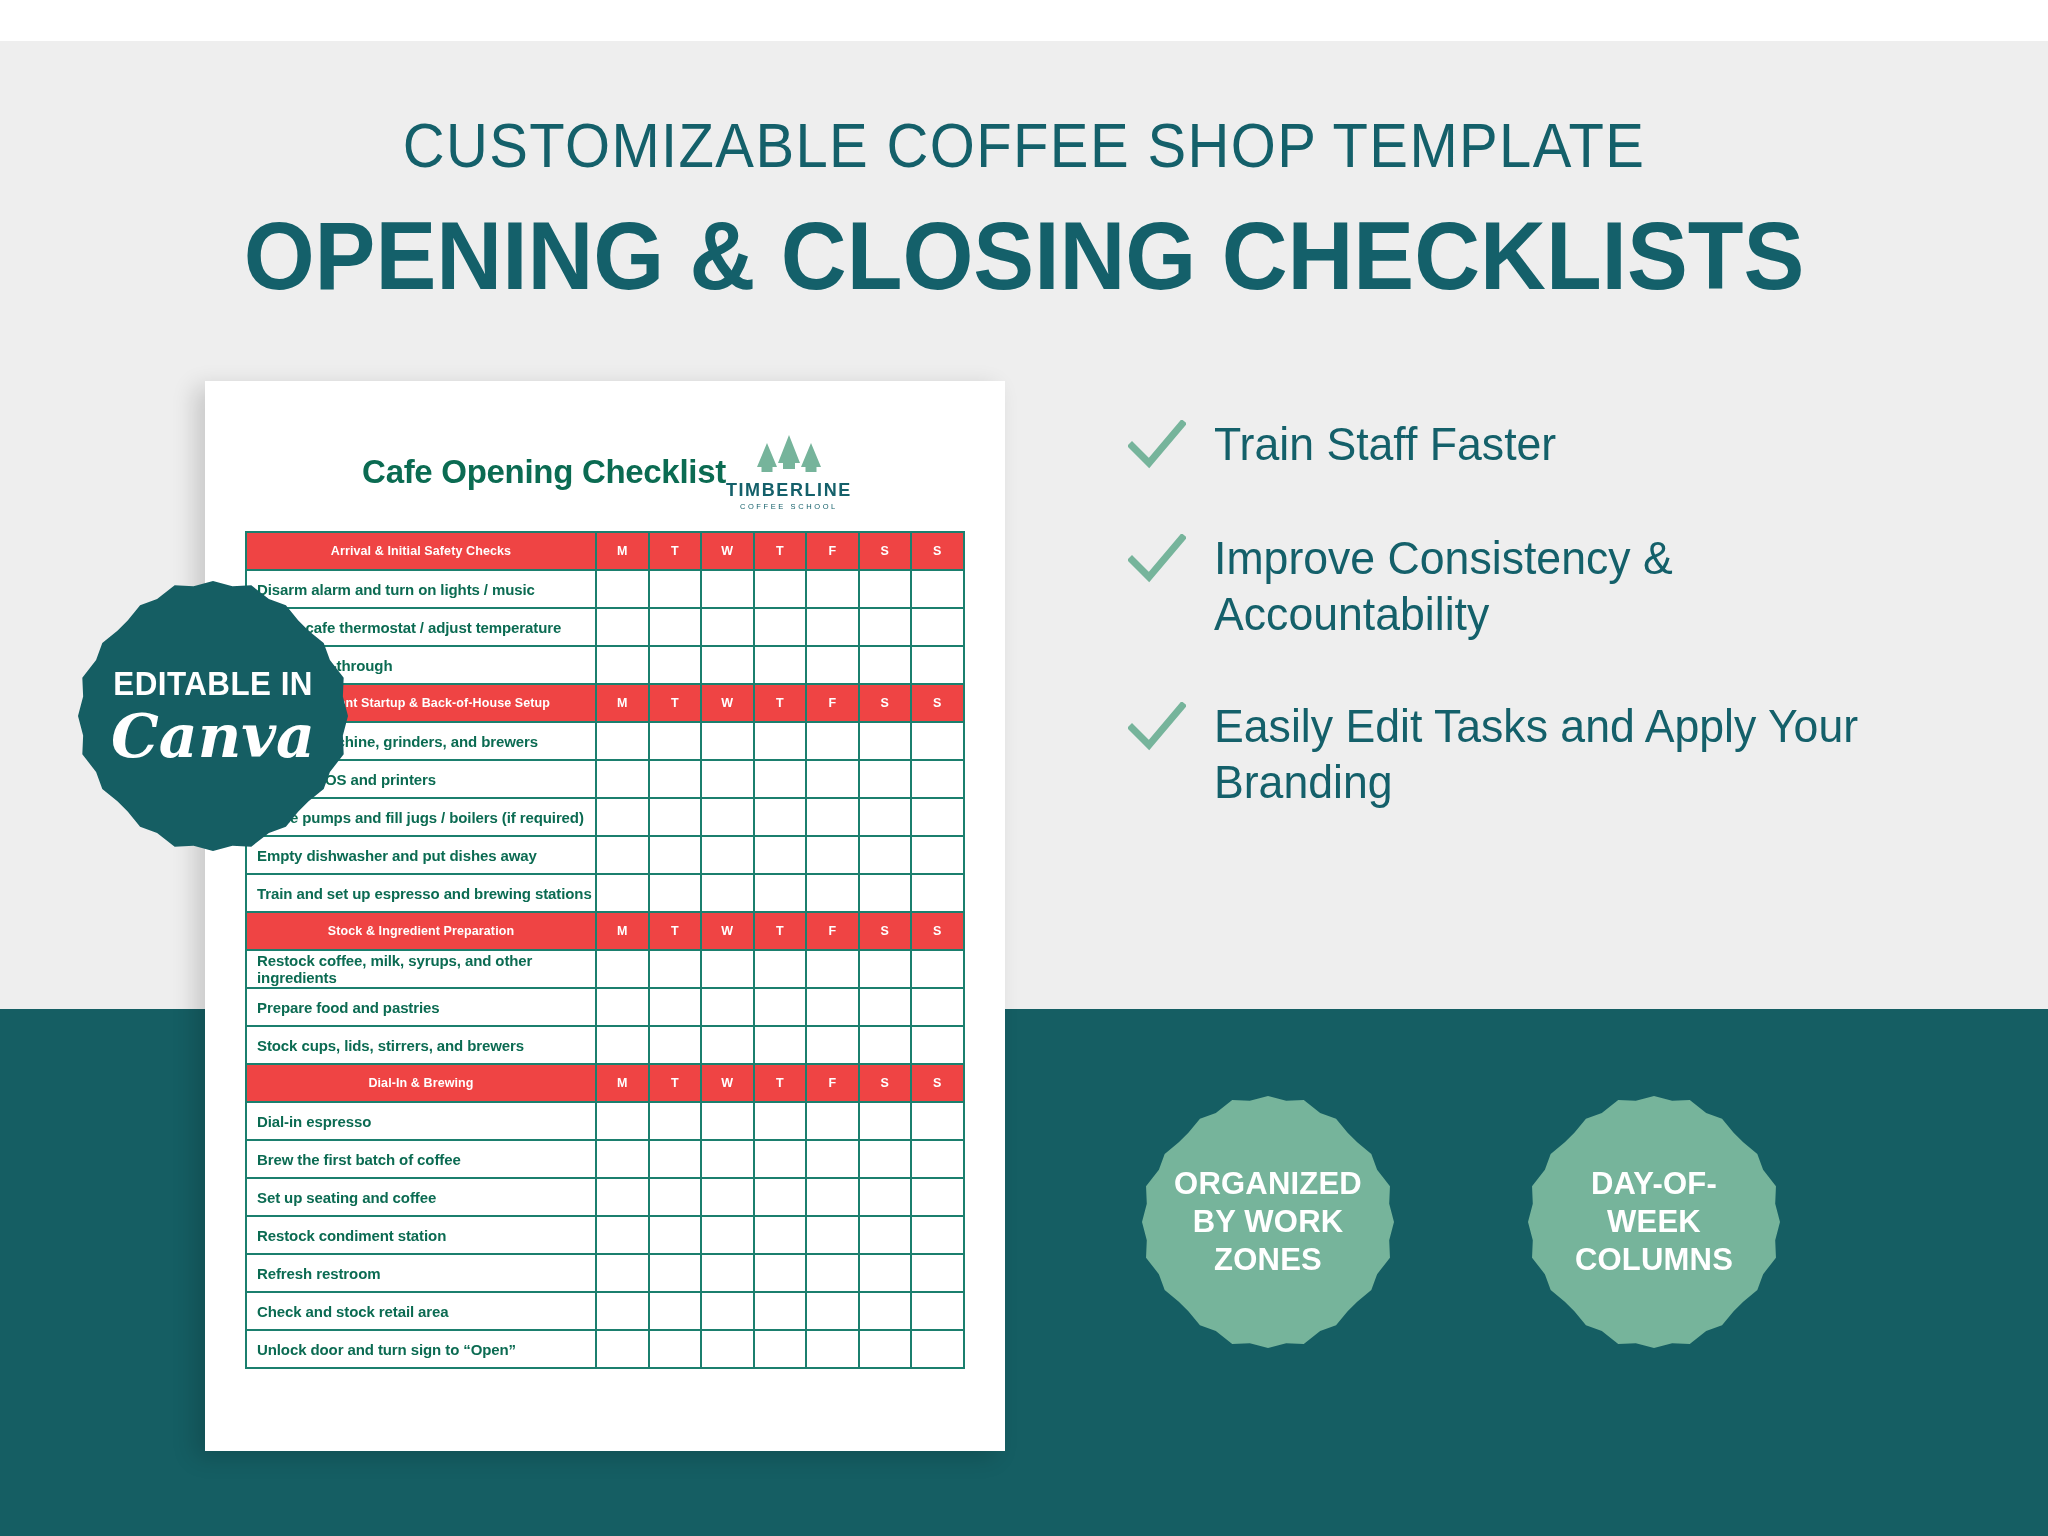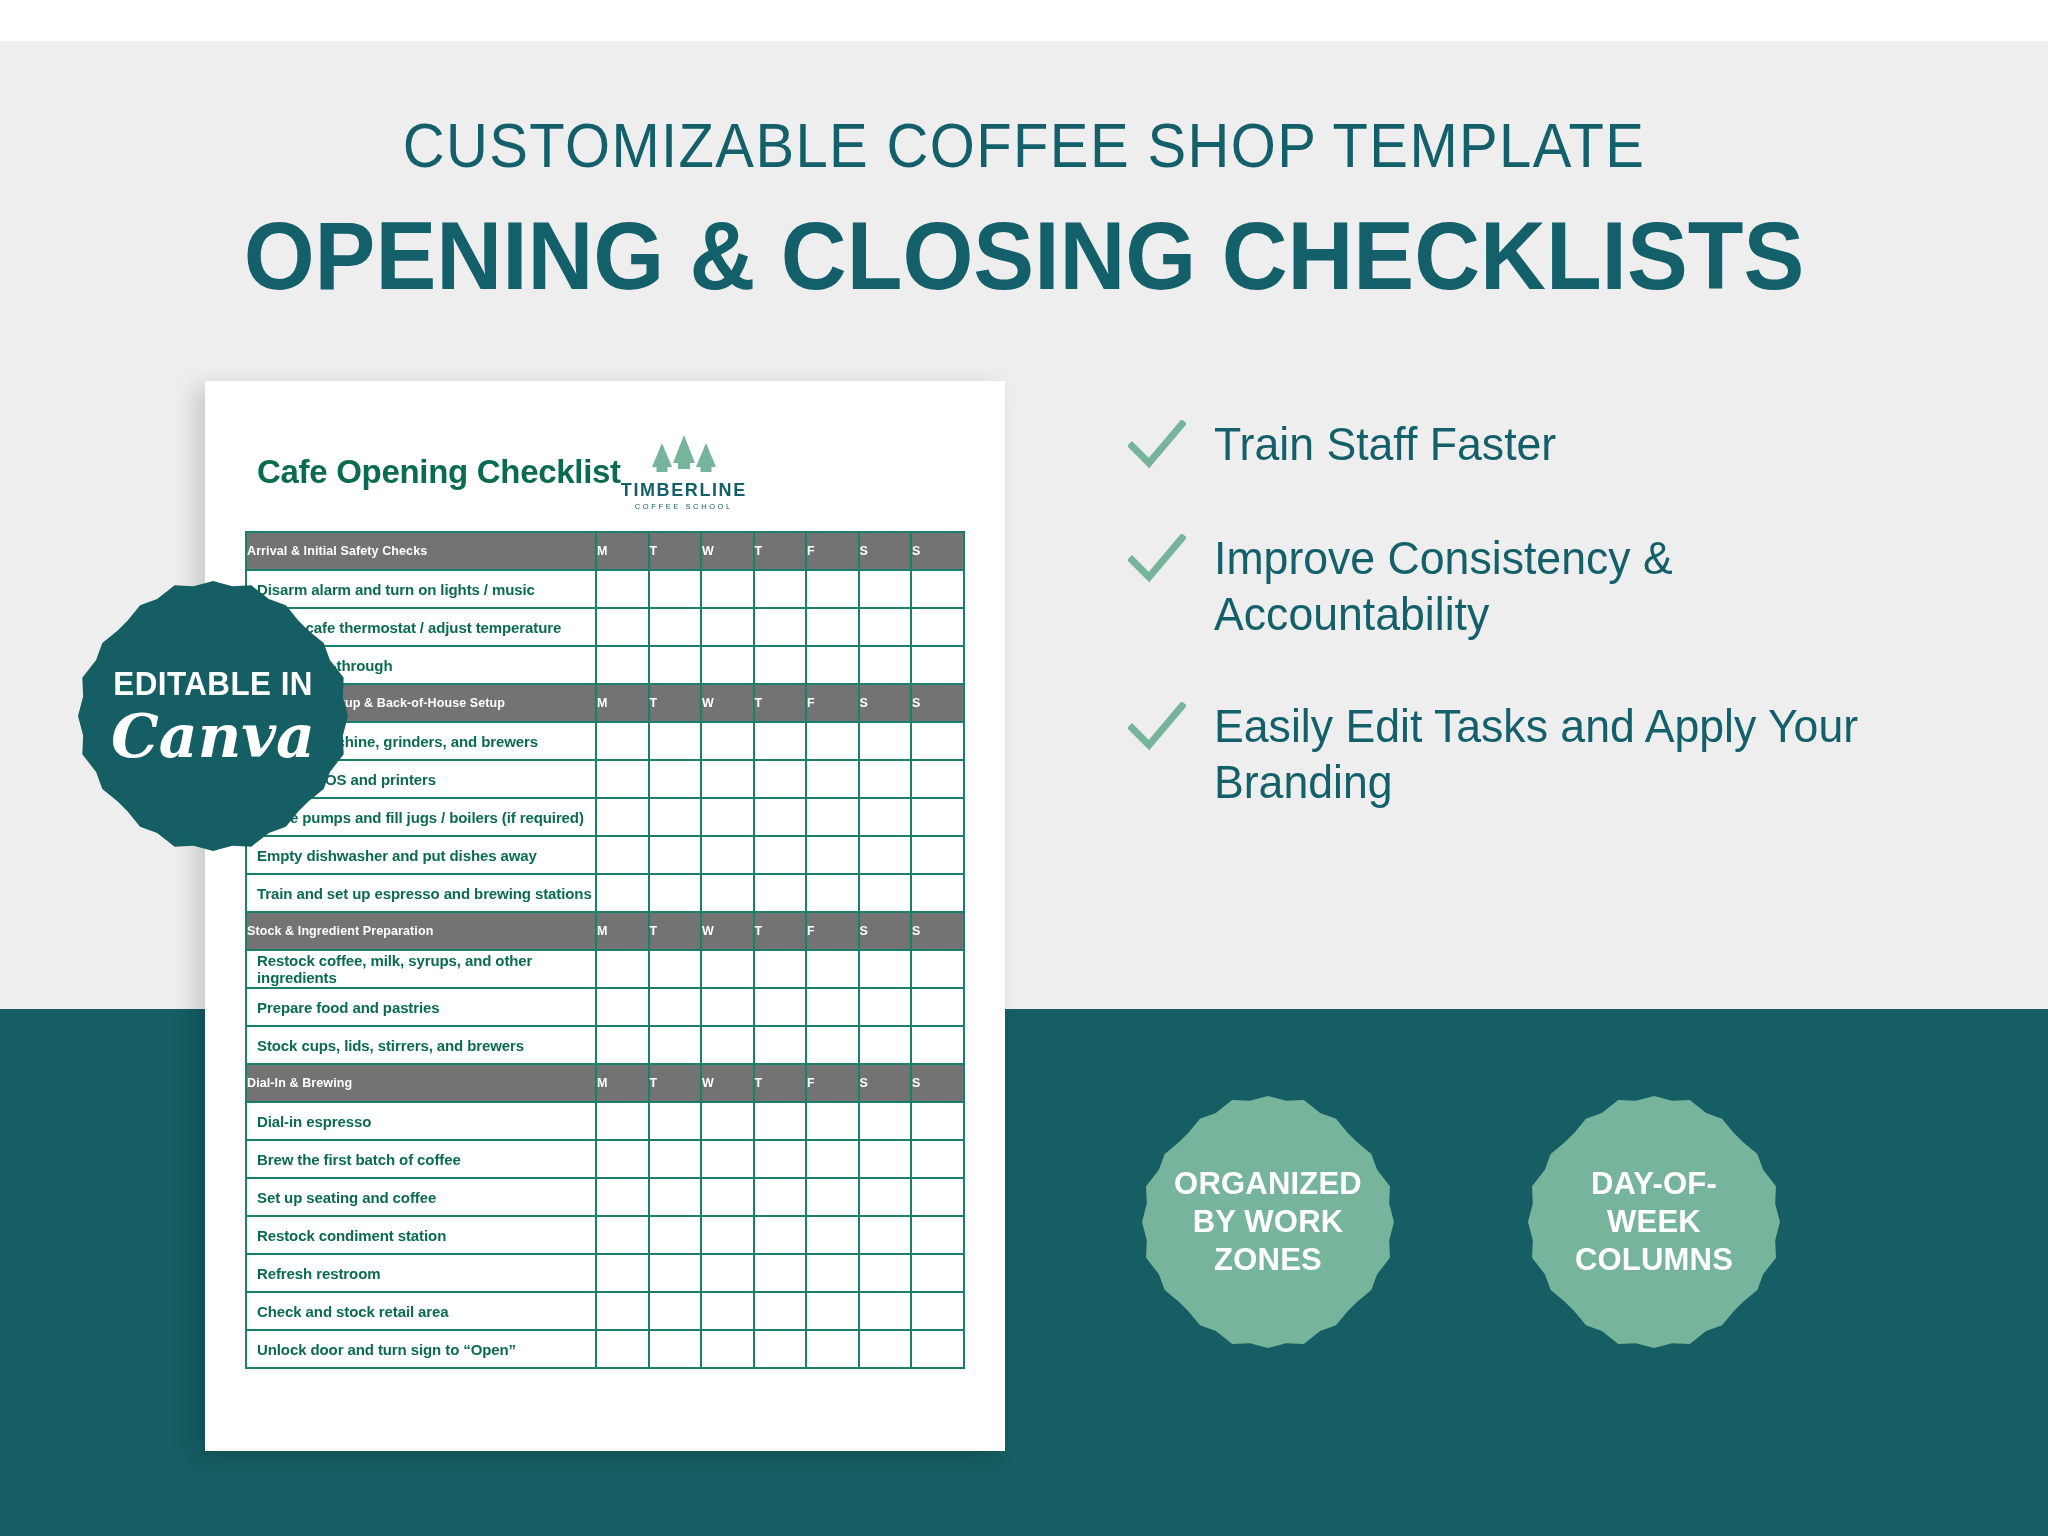--- a/index.html
+++ b/index.html
@@ -51,21 +51,21 @@
   .sheet {
     position: absolute;
     left: 205px; top: 340px;
     width: 800px; height: 1070px;
     background: #ffffff;
     box-shadow: -10px 6px 22px rgba(0,0,0,0.16);
   }
   .sheet-head {
     display: flex;
     align-items: center;
-    justify-content: flex-start;
+    justify-content: center;
     padding: 52px 48px 0 52px;
   }
   .sheet-title {
     font-family: "Liberation Sans", sans-serif;
     font-size: 33px;
     font-weight: bold;
     color: #0b6b52;
     letter-spacing: -0.3px;
   }
   .logo { text-align: center; }
@@ -84,24 +84,25 @@
     margin: 20px 40px 0 40px;
     width: 718px;
     border-collapse: collapse;
     table-layout: fixed;
   }
   table.checklist td, table.checklist th {
     border: 2px solid #1b7f6e;
     height: 38px;
   }
   tr.section-row td {
-    background: #737373;
+    background: #ef4444;
     color: #ffffff;
     font-size: 12.5px;
     font-weight: bold;
+    text-align: center;
     letter-spacing: 0.1px;
   }
   tr.section-row td.day {
     font-size: 12.5px;
     font-weight: bold;
   }
   tr.task-row td.task {
     font-size: 15px;
     font-weight: bold;
     color: #0b6b52;

